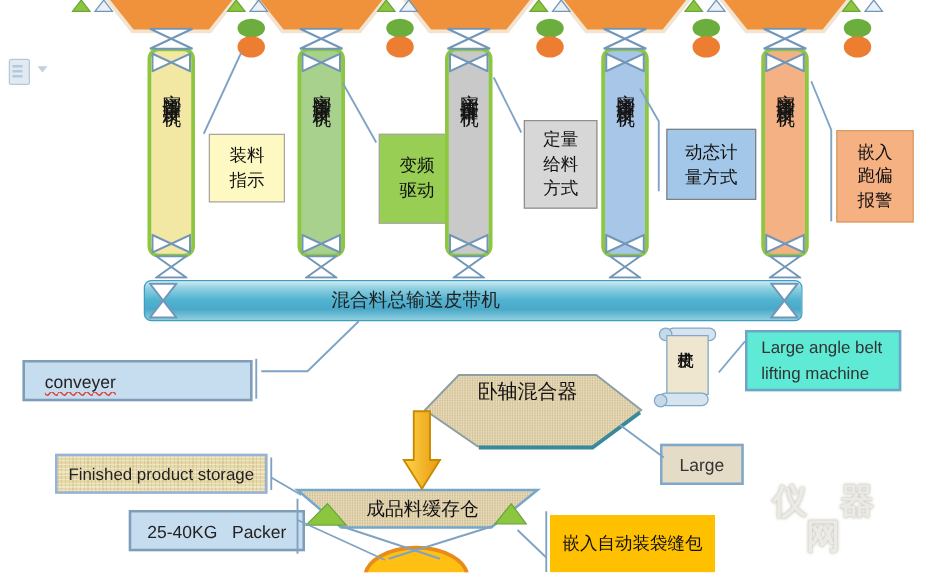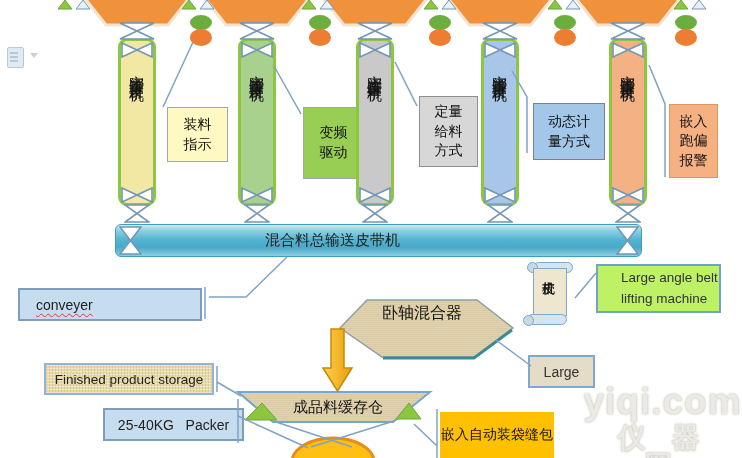--- a/index.html
+++ b/index.html
@@ -20,21 +20,21 @@
             border:1.5px solid #3E9EBE;z-index:2;
             background:linear-gradient(180deg,#CFEBF3 0%,#8FD0E1 18%,#52B3D1 48%,#4AA9C8 72%,#8ECFDF 100%);padding-left:20px;}
   #main-bar-label{position:absolute;left:0;top:0;width:100%;height:100%;display:flex;align-items:center;
             justify-content:center;padding-right:92px;box-sizing:border-box;font-size:15px;color:#222;}
   .tanbox{background:#EAE3D1;border:2px solid #76A7C9;box-sizing:border-box;color:#333;z-index:2;}
   .bluebox{background:#C6DCEF;border:2px solid #7F9DB9;box-sizing:border-box;color:#222;z-index:2;}
   .flexc{display:flex;align-items:center;}
   .texture{background-color:#E7DAA9;
      background-image:repeating-linear-gradient(0deg,rgba(255,255,255,.35) 0 1px,transparent 1px 3px),
                       repeating-linear-gradient(90deg,rgba(150,125,70,.18) 0 1px,transparent 1px 3px);}
-  #bagging-box{left:440px;top:412px;width:114px;height:46px;background:#FFC000;display:flex;align-items:center;
+  #bagging-box{left:440px;top:412px;width:132px;height:46px;background:#FFC000;display:flex;align-items:center;
             justify-content:center;font-size:14px;color:#111;z-index:2;}
   
   .shape-label{z-index:2;font-size:15px;color:#111;}
   
   .scroll-part{box-sizing:border-box;border:1.5px solid #7FA8C9;z-index:2;}
   
   #watermark{left:583px;top:383px;width:159px;height:75px;z-index:5;text-align:center;pointer-events:none;
              color:#ECEAE4;text-shadow:0 0 3px #C9C6BE,0 0 1px #BDBAB2;font-weight:bold;line-height:1;}
   #wm1{font-size:37px;letter-spacing:1px;}
   #wm2{font-size:28px;letter-spacing:26px;margin-top:4px;margin-left:18px;}
@@ -232,21 +232,21 @@
       <polygon points="1,1 31,15 31,1 1,15" fill="#fff" stroke="#7296B8" stroke-width="1.6"></polygon>
     </svg>
   <svg class="abs bowtie" style="left:612px;top:187px" width="32" height="16" viewBox="0 0 32 16">
       <polygon points="1,1 31,15 31,1 1,15" fill="#fff" stroke="#7296B8" stroke-width="1.6"></polygon>
     </svg>
   <svg class="abs bowtie" style="left:615px;top:204px" width="26" height="19" viewBox="0 0 26 19">
       <polygon points="1,1 25,1 1,18 25,18" fill="#fff" stroke="#7296B8" stroke-width="1.6"></polygon>
     </svg>
   <div class="abs" style="left:675px;top:15px;width:22px;height:15px;border-radius:50%;background:#6CAE3E;z-index:2"></div>
   <div class="abs" style="left:675px;top:29px;width:22px;height:17px;border-radius:50%;background:#ED7D31;z-index:2"></div>
-  <div class="abs sidebox pre" style="left:669px;top:104px;width:49px;height:74px;background:#F6B183;border:1.5px solid #D79A62">嵌入
+  <div class="abs sidebox pre" style="left:669px;top:104px;width:62px;height:74px;background:#F6B183;border:1.5px solid #D79A62">嵌入
 跑偏
 报警</div>
 
   <div class="abs" id="main-bar">
     <div id="main-bar-label">混合料总输送皮带机</div>
   </div>
   <svg class="abs bowtie" style="left:119px;top:226px;z-index:3" width="23" height="29" viewBox="0 0 23 29">
       <polygon points="1,1 22,1 1,28 22,28" fill="#fff" stroke="#7296B8" stroke-width="1.6"></polygon>
     </svg>
   <svg class="abs bowtie" style="left:616px;top:226px;z-index:3" width="23" height="29" viewBox="0 0 23 29">
@@ -257,32 +257,31 @@
     &nbsp;<span style="text-decoration:underline wavy #E03C31 1px;text-underline-offset:3px">conveyer</span>
   </div>
 
   <div class="abs scroll-part" style="left:533px;top:262px;width:40px;height:11px;border-radius:6px;background:#D6E4F0"></div>
   <div class="abs scroll-part" style="left:527px;top:262px;width:11px;height:11px;border-radius:50%;background:#C6D9E8"></div>
   <div class="abs scroll-part" style="left:533px;top:268px;width:34px;height:48px;background:#EFE6CF"></div>
   <div class="abs scroll-part" style="left:527px;top:314px;width:40px;height:11px;border-radius:6px;background:#D6E4F0"></div>
   <div class="abs scroll-part" style="left:523px;top:315px;width:11px;height:11px;border-radius:50%;background:#C6D9E8"></div>
   <div class="abs" style="left:542px;top:271px;writing-mode:vertical-rl;text-orientation:upright;font-size:13px;color:#111;z-index:3;line-height:1">皮带机</div>
 
-  <div class="abs tanbox flexc pre" style="left:596px;top:264px;width:125px;height:49px;font-size:13.5px;padding-left:23px;line-height:1.55;background:#bef264;border-color:#6FA3C8">Large  angle  belt
+  <div class="abs tanbox flexc pre" style="left:596px;top:264px;width:125px;height:49px;font-size:13.5px;padding-left:11px;line-height:1.55;background:#5eead4;border-color:#6FA3C8">Large  angle  belt
 lifting machine</div>
 
   <div class="abs shape-label" style="left:293px;top:398px;font-size:15px">成品料缓存仓</div>
   <div class="abs shape-label" style="left:382px;top:303px;font-size:16px">卧轴混合器</div>
 
   <div class="abs tanbox flexc" style="left:528px;top:355px;width:67px;height:33px;font-size:14px;justify-content:center;background:#E4DCC6;border-color:#7FA8C9">Large</div>
 
   <div class="abs flexc texture" style="left:44px;top:363px;width:170px;height:32px;border:2px solid #95B3D7;box-sizing:border-box;font-size:13.5px;color:#222;justify-content:center;z-index:2">Finished product storage</div>
 
   <div class="abs bluebox flexc" style="left:103px;top:408px;width:141px;height:33px;font-size:14px;justify-content:center;white-space:pre">25-40KG   Packer</div>
 
   <div class="abs" id="bagging-box">嵌入自动装袋缝包</div>
 
   <div class="abs" id="watermark">
-    <div id="wm1">yiqi.com</div>
     <div id="wm2">仪器网</div>
   </div>
 
 </div>
 
 </body></html>

